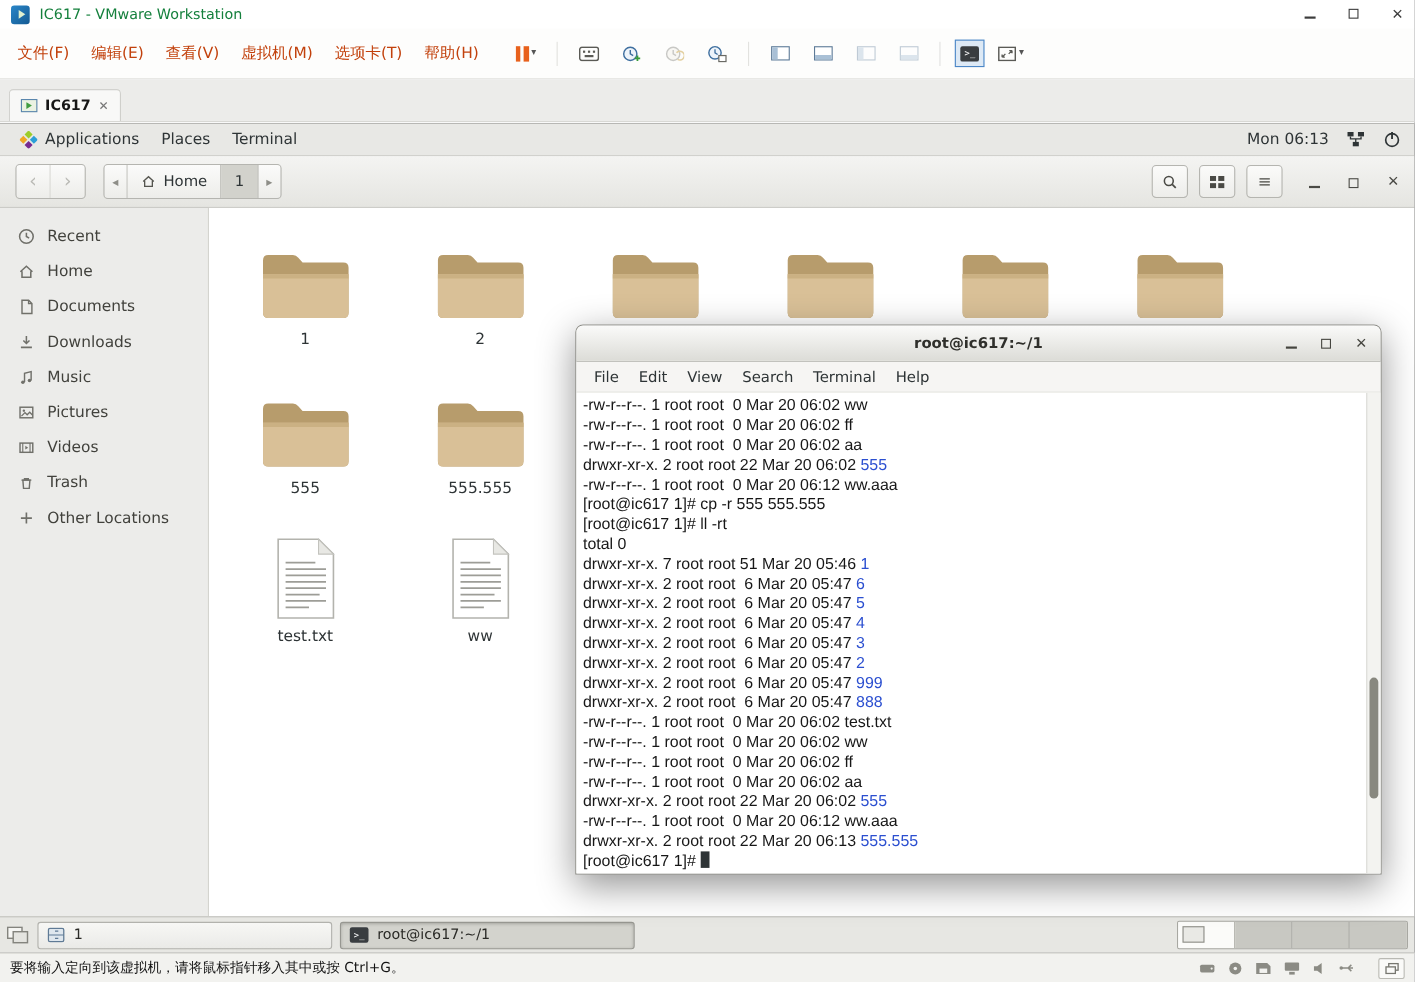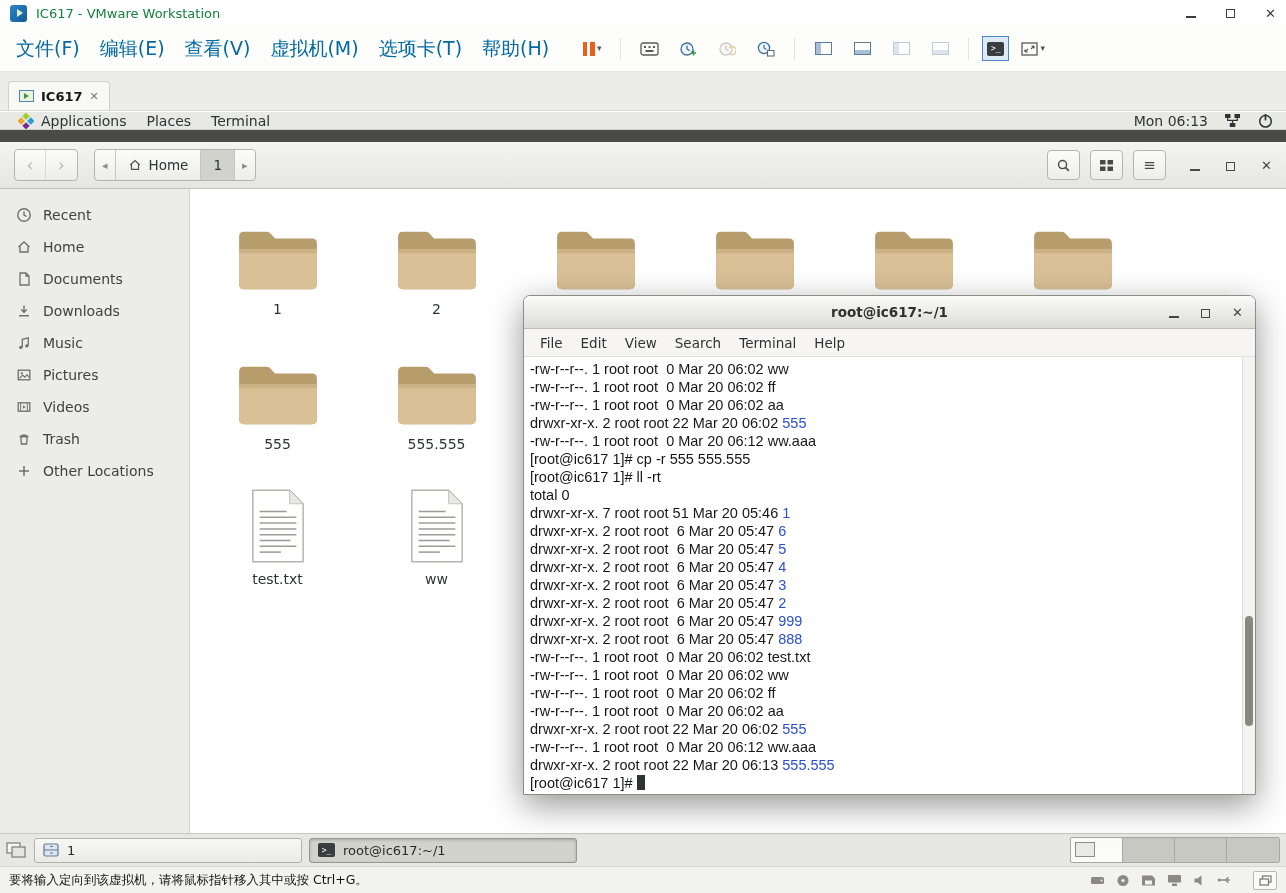--- a/index.html
+++ b/index.html
@@ -11,21 +11,21 @@
   .vmw-titlebar{height:26px;display:flex;align-items:center;padding:0 10px;background:#fff}
   .vmw-logo{width:17px;height:17px;border-radius:3px;background:linear-gradient(135deg,#2a86c8,#145a93);display:flex;align-items:center;justify-content:center;color:#fff;font-size:9px}
   .vmw-logo i{display:block;width:0;height:0;border-left:6px solid #dff0d0;border-top:4px solid transparent;border-bottom:4px solid transparent;margin-left:2px}
   .vmw-title{margin-left:9px;font-size:13px;color:#15803d}
   .win-ctrls{margin-left:auto;display:flex;gap:30px;align-items:center;color:#3c3c3c;font-size:13px}
   .gl-bar{display:inline-block;width:10px;height:1.6px;background:#3c3c3c}
   .gl-box{display:inline-block;width:9px;height:9px;border:1.4px solid #3c3c3c}
   .gl-x{font-size:13px;color:#3c3c3c;line-height:1}
 
   .vmw-menubar{height:46px;display:flex;align-items:center;background:#fdfdfc;border-bottom:1px solid #e6e6e3;padding:0 6px}
-  .vmw-menu{font-size:19px;color:#0369a1;padding:7px 10px;border-radius:2px}
+  .vmw-menu{font-size:14px;color:#c2410c;padding:7px 10px;border-radius:2px}
   .vmw-tools{display:flex;align-items:center;margin-left:18px;gap:9px}
   .tool{min-width:30px;height:30px;display:flex;align-items:center;justify-content:center;gap:2px}
   .vsep{width:1px;height:22px;background:#e2e2df;margin:0 4px}
   .pause-bars{display:flex;gap:3px}
   .pause-bars b{display:block;width:4.5px;height:14px;background:var(--pause,#e8611c)}
   .caret{font-size:9px;color:#555;line-height:1}
   .lay{width:17px;height:13px;border:1px solid #5d7linen}
   .lay{width:17px;height:13px;border:1px solid #5d7a97;position:relative;background:#fff}
   .lay i{position:absolute;background:#a9c0d6}
   .lay.l1 i{left:0;top:0;bottom:0;width:5px}
@@ -36,21 +36,21 @@
 
   .tab-strip{height:39px;background:#ececea;border-bottom:1px solid #d8d8d4;display:flex;align-items:flex-end;padding:0 8px}
   .tab{height:29px;background:#f8f8f7;border:1px solid #cfcfcb;border-bottom:none;border-radius:4px 4px 0 0;display:flex;align-items:center;gap:7px;padding:0 10px;font-size:13px;font-weight:bold;color:#161616}
   .tab-icon{width:15px;height:12px;border:1px solid #5a86ad;background:#eaf2e2;display:flex;align-items:center;justify-content:center}
   .tab-icon i{width:0;height:0;border-left:5px solid #3f9c3f;border-top:3.5px solid transparent;border-bottom:3.5px solid transparent}
   .tab-close{font-size:11px;color:#777}
 
   
   .vm-screen{position:absolute;top:112px;left:0;width:1286px;height:754px;background:#4a4a46;overflow:hidden}
 
-  .gnome-topbar{height:18px;background:#e8e8e5;border-bottom:1px solid #cfcfca;display:flex;align-items:center;padding:3px 8px;font-size:14px;color:#2e3436}
+  .gnome-topbar{height:30px;background:#e8e8e5;border-bottom:1px solid #cfcfca;display:flex;align-items:center;padding:3px 8px;font-size:14px;color:#2e3436}
   .gt-menu{display:flex;align-items:center;gap:7px;padding:0 10px;height:100%}
   .gt-right{margin-left:auto;display:flex;align-items:center;gap:16px;padding-right:4px}
   .gt-clock{font-size:14px;color:#2e3436}
 
   
   .fm-window{position:absolute;top:30px;left:0;width:1286px;height:691px;background:#fff}
   .fm-header{height:47px;background:linear-gradient(#f4f4f2,#e5e5e1);border-bottom:1px solid #c2c2bd;display:flex;align-items:center;padding:0 14px;gap:16px}
   .btn-group{display:flex;border:1px solid #b5b5b0;border-radius:4px;overflow:hidden;background:linear-gradient(#fbfbfa,#ededea)}
   .nav-btn{width:31px;height:30px;display:flex;align-items:center;justify-content:center;font-size:17px;color:#b9b9b4;border-right:1px solid #d9d9d5}
   .nav-btn:last-child{border-right:none}

